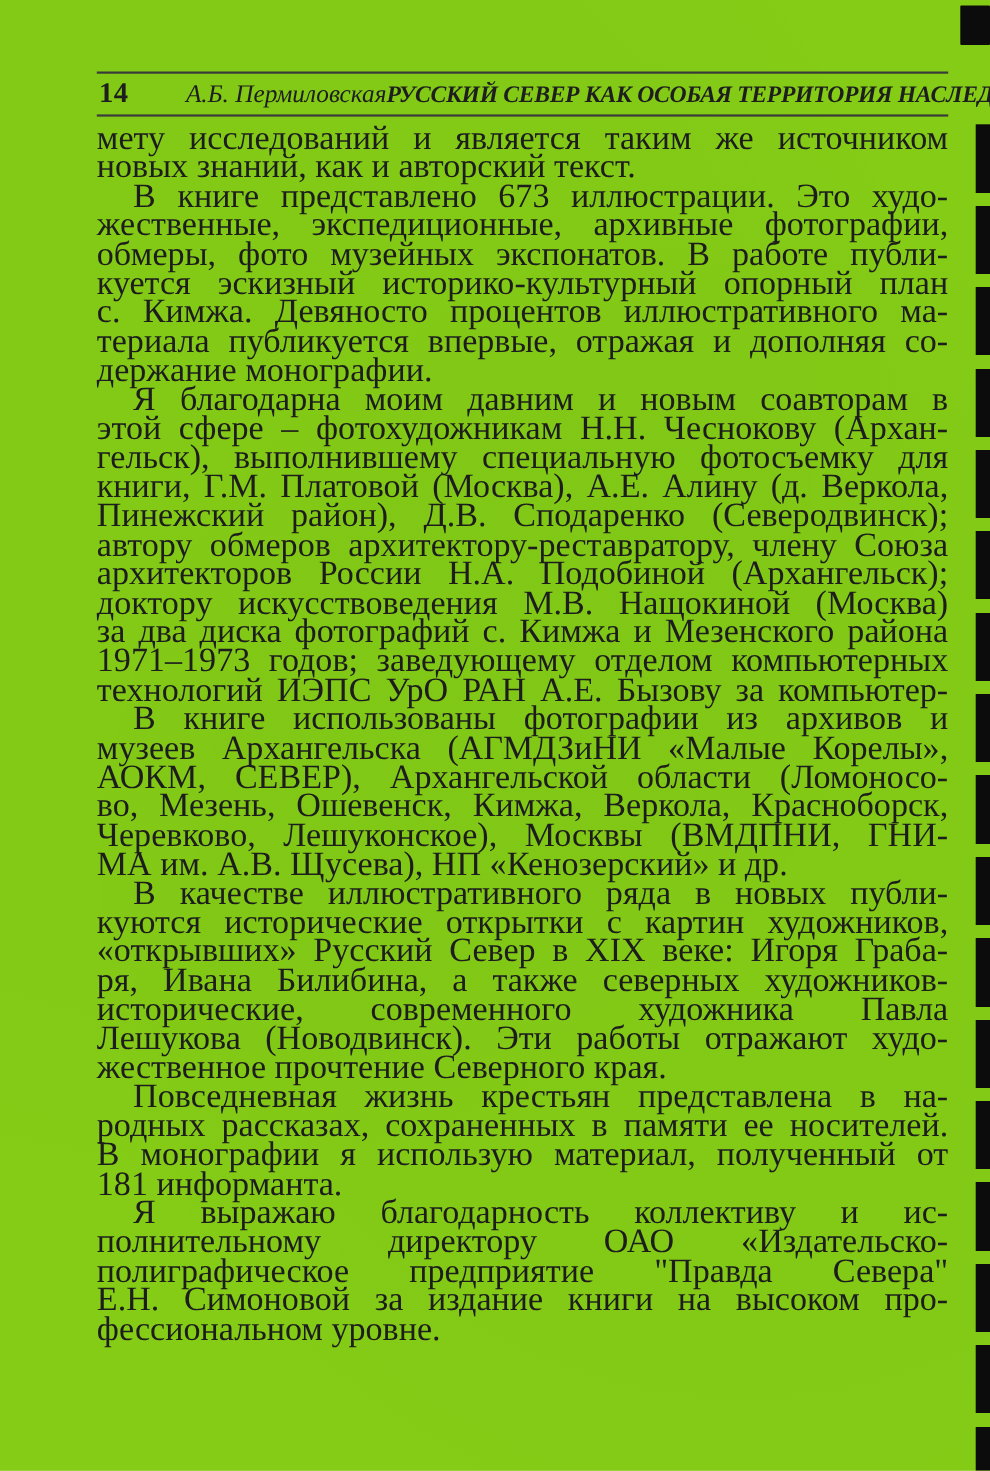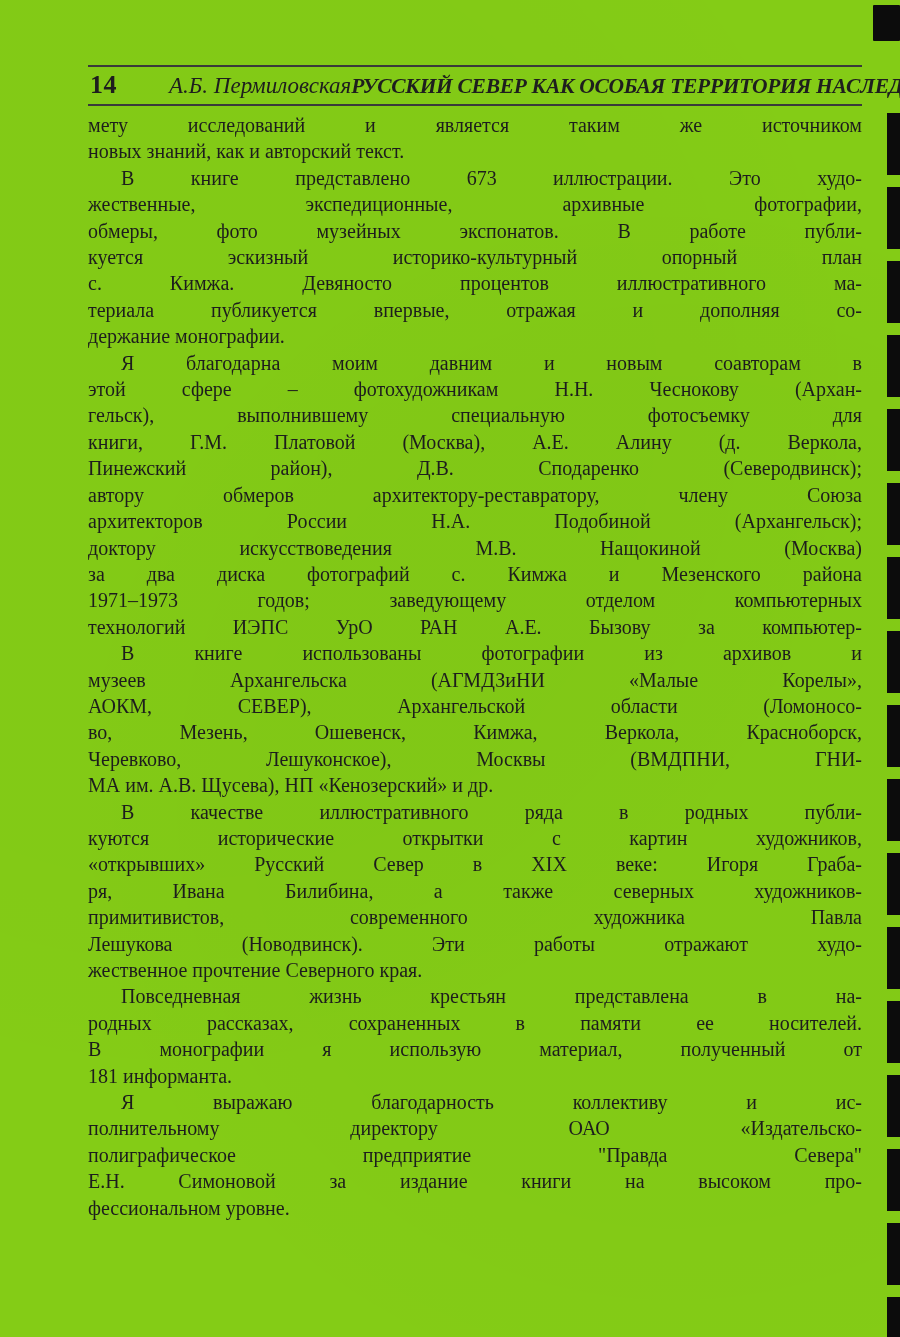--- a/index.html
+++ b/index.html
@@ -46,21 +46,21 @@
     font-style: italic;
     font-weight: bold;
     font-size: 21.5px;
     letter-spacing: -0.3px;
     white-space: nowrap;
   }
   
   .body-text {
     position: absolute;
     top: 112px; left: 88px; width: 774px;
-    font-size: 20px;
+    font-size: 31px;
     line-height: 26.4px;
     color: #1d1d1d;
   }
   .line {
     text-align: justify;
     text-align-last: justify;
     white-space: nowrap;
   }
   .line.last {
     text-align-last: left;
@@ -129,25 +129,25 @@
       <div class="line">доктору искусствоведения М.В. Нащокиной (Москва)</div>
       <div class="line">за два диска фотографий с. Кимжа и Мезенского района</div>
       <div class="line">1971–1973 годов; заведующему отделом компьютерных</div>
       <div class="line">технологий ИЭПС УрО РАН А.Е. Бызову за компьютер-</div>
       <div class="line indent">В книге использованы фотографии из архивов и</div>
       <div class="line">музеев Архангельска (АГМДЗиНИ «Малые Корелы»,</div>
       <div class="line">АОКМ, СЕВЕР), Архангельской области (Ломоносо-</div>
       <div class="line">во, Мезень, Ошевенск, Кимжа, Веркола, Красноборск,</div>
       <div class="line">Черевково, Лешуконское), Москвы (ВМДПНИ, ГНИ-</div>
       <div class="line last">МА им. А.В. Щусева), НП «Кенозерский» и др.</div>
-      <div class="line indent">В качестве иллюстративного ряда в родных публи-</div>
+      <div class="line indent">В качестве иллюстративного ряда в новых публи-</div>
       <div class="line">куются исторические открытки с картин художников,</div>
       <div class="line">«открывших» Русский Север в XIX веке: Игоря Граба-</div>
       <div class="line">ря, Ивана Билибина, а также северных художников-</div>
-      <div class="line">примитивистов, современного художника Павла</div>
+      <div class="line">исторические, современного художника Павла</div>
       <div class="line">Лешукова (Новодвинск). Эти работы отражают худо-</div>
       <div class="line last">жественное прочтение Северного края.</div>
       <div class="line indent">Повседневная жизнь крестьян представлена в на-</div>
       <div class="line">родных рассказах, сохраненных в памяти ее носителей.</div>
       <div class="line">В монографии я использую материал, полученный от</div>
       <div class="line last">181 информанта.</div>
       <div class="line indent">Я выражаю благодарность коллективу и ис-</div>
       <div class="line">полнительному директору ОАО «Издательско-</div>
       <div class="line">полиграфическое предприятие "Правда Севера"</div>
       <div class="line">Е.Н. Симоновой за издание книги на высоком про-</div>

